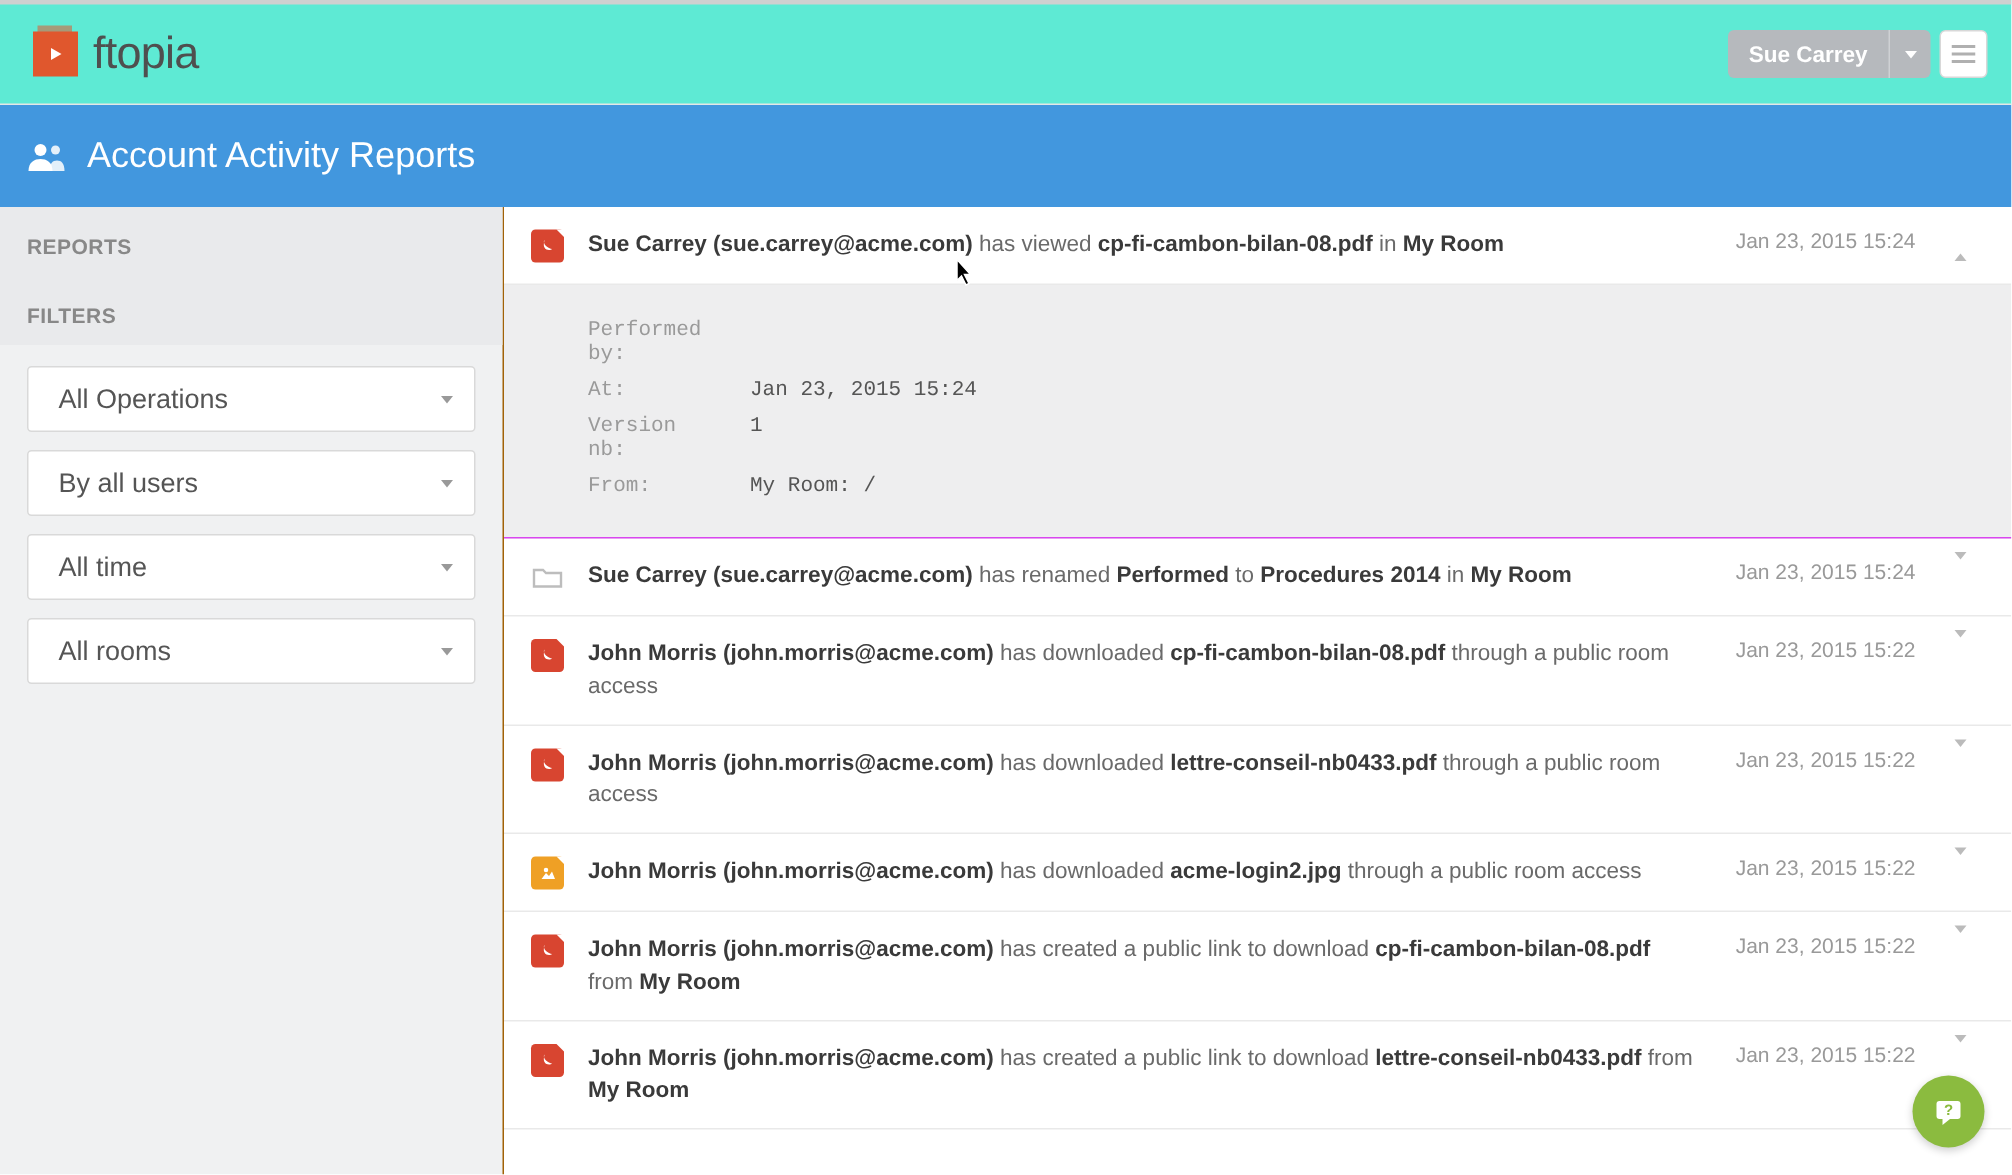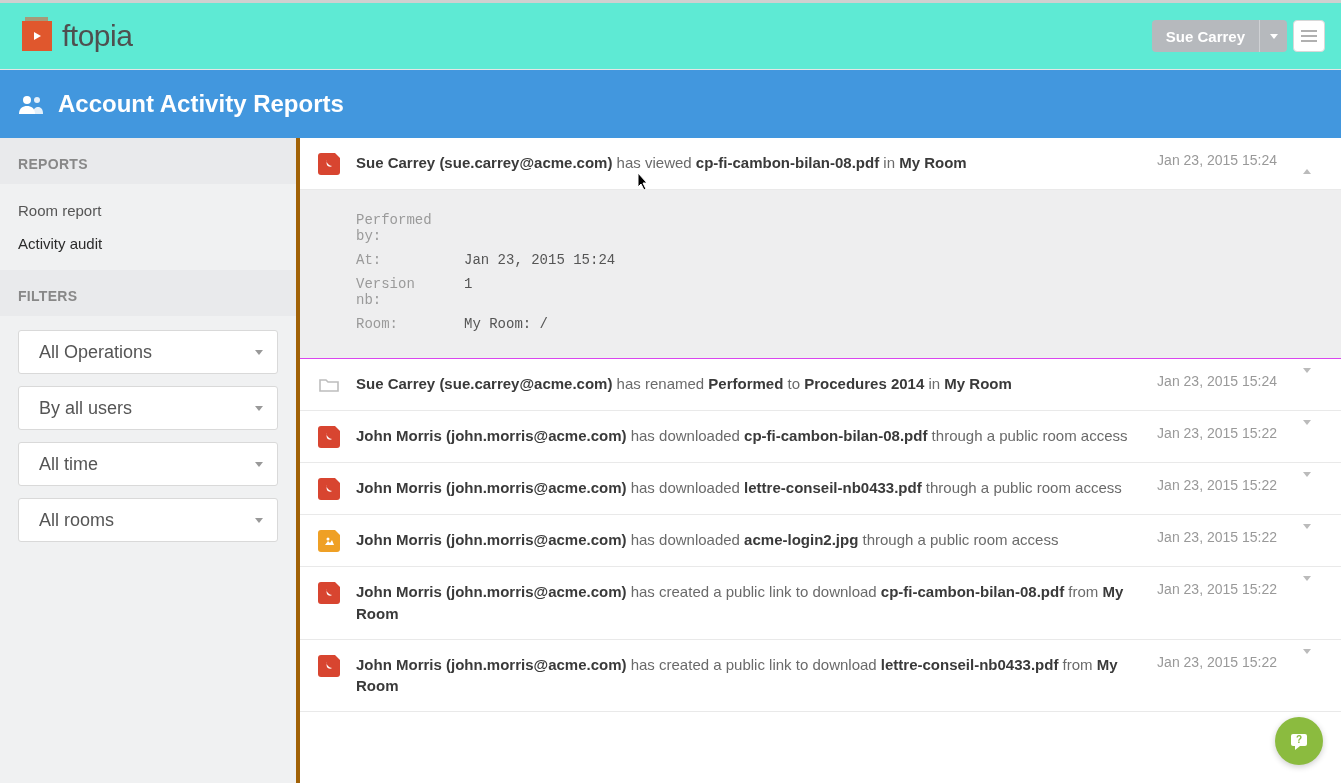--- a/index.html
+++ b/index.html
@@ -13,25 +13,25 @@
 .logo-mark svg { position: absolute; top: 50%; left: 50%; transform: translate(-50%, -50%); }
 .logo-text { font-size: 30px; font-weight: 300; color: #4f4f4f; letter-spacing: -0.5px; }
 .top-right { display: flex; align-items: center; gap: 6px; }
 .user-chip { background: #b6b9bd; color: #fff; border-radius: 4px; display: flex; align-items: stretch; overflow: hidden; height: 32px; }
 .user-chip-name { padding: 0 14px; display: flex; align-items: center; font-weight: 600; font-size: 15px; }
 .user-chip-caret { width: 28px; border-left: 1px solid rgba(255,255,255,0.35); display: flex; align-items: center; justify-content: center; }
 .hamburger { width: 32px; height: 32px; border: 1px solid #d8d8d8; border-radius: 4px; display: flex; align-items: center; justify-content: center; background: #fff; }
 
 
 .blue-header { background: #4297de; color: #fff; height: 68px; display: flex; align-items: center; padding-left: 18px; gap: 14px; }
-.blue-header h1 { font-size: 24px; font-weight: 700; }
+.blue-header h1 { font-size: 24px; font-weight: 400; }
 
 
 .main { display: flex; height: calc(783px - 70px - 68px); }
-.sidebar { width: 300px; background: #f0f1f2; border-right: 4px solid #a16207; }
+.sidebar { width: 336px; background: #f0f1f2; border-right: 1px solid #a16207; }
 .content { flex: 1; overflow-y: auto; }
 
 .section-label { padding: 18px 18px 12px; font-size: 14px; font-weight: 700; color: #888; letter-spacing: 0.3px; background: #e9eaec; }
 .sidebar-list { background: #f0f1f2; padding: 10px 0; }
 .sidebar-link { padding: 8px 18px; color: #555; cursor: pointer; font-size: 15px; }
 .sidebar-link.dark { color: #2b2b2b; }
 .filters { padding: 0 18px 18px; display: flex; flex-direction: column; gap: 12px; }
 .filter-select { background: #fff; border: 1px solid #d9d9d9; border-radius: 3px; height: 44px; display: flex; align-items: center; justify-content: space-between; padding: 0 14px 0 20px; color: #555; font-size: 18px; cursor: pointer; }
 
 
@@ -96,24 +96,20 @@
       <path d="M1 20 C1 14 5 12 9 12 C13 12 17 14 17 20 Z"></path>
       <circle cx="19" cy="6" r="3" opacity="0.85"></circle>
       <path d="M15 20 C15 15 17 13 20 13 C23 13 25 15 25 20 Z" opacity="0.85"></path>
     </svg>
   <h1>Account Activity Reports</h1>
 </div>
 
 <div class="main">
   <div class="sidebar">
     <div class="section-label">REPORTS</div>
-    <div class="sidebar-list">
-      <div class="sidebar-link">Room report</div>
-      <div class="sidebar-link dark">Activity audit</div>
-    </div>
     <div class="section-label">FILTERS</div>
     <div class="filters" style="padding-top:14px">
       <div class="filter-select">
           <span>All Operations</span>
           <span class="caret-down" style="color:#999"></span>
         </div>
       <div class="filter-select">
           <span>By all users</span>
           <span class="caret-down" style="color:#999"></span>
         </div>
@@ -145,21 +141,21 @@
         </div>
         <div class="details-row">
           <div class="details-label">At:</div>
           <div class="details-value">Jan 23, 2015 15:24</div>
         </div>
         <div class="details-row">
           <div class="details-label">Version nb:</div>
           <div class="details-value">1</div>
         </div>
         <div class="details-row">
-          <div class="details-label">Room:</div>
+          <div class="details-label">From:</div>
           <div class="details-value">My Room: /</div>
         </div>
       </div>
       <div class="row">
         <div class="row-icon folder">
           <svg width="22" height="18" viewBox="0 0 22 18" fill="none" stroke="#bdbdbd" stroke-width="1.6">
             <path d="M2 4 L8 4 L10 6 L20 6 L20 15 L2 15 Z"></path>
           </svg>
         </div>
         <div class="row-text"><strong>Sue Carrey (sue.carrey@acme.com)</strong> has renamed <strong>Performed</strong> to <strong>Procedures 2014</strong> in <strong>My Room</strong></div>

